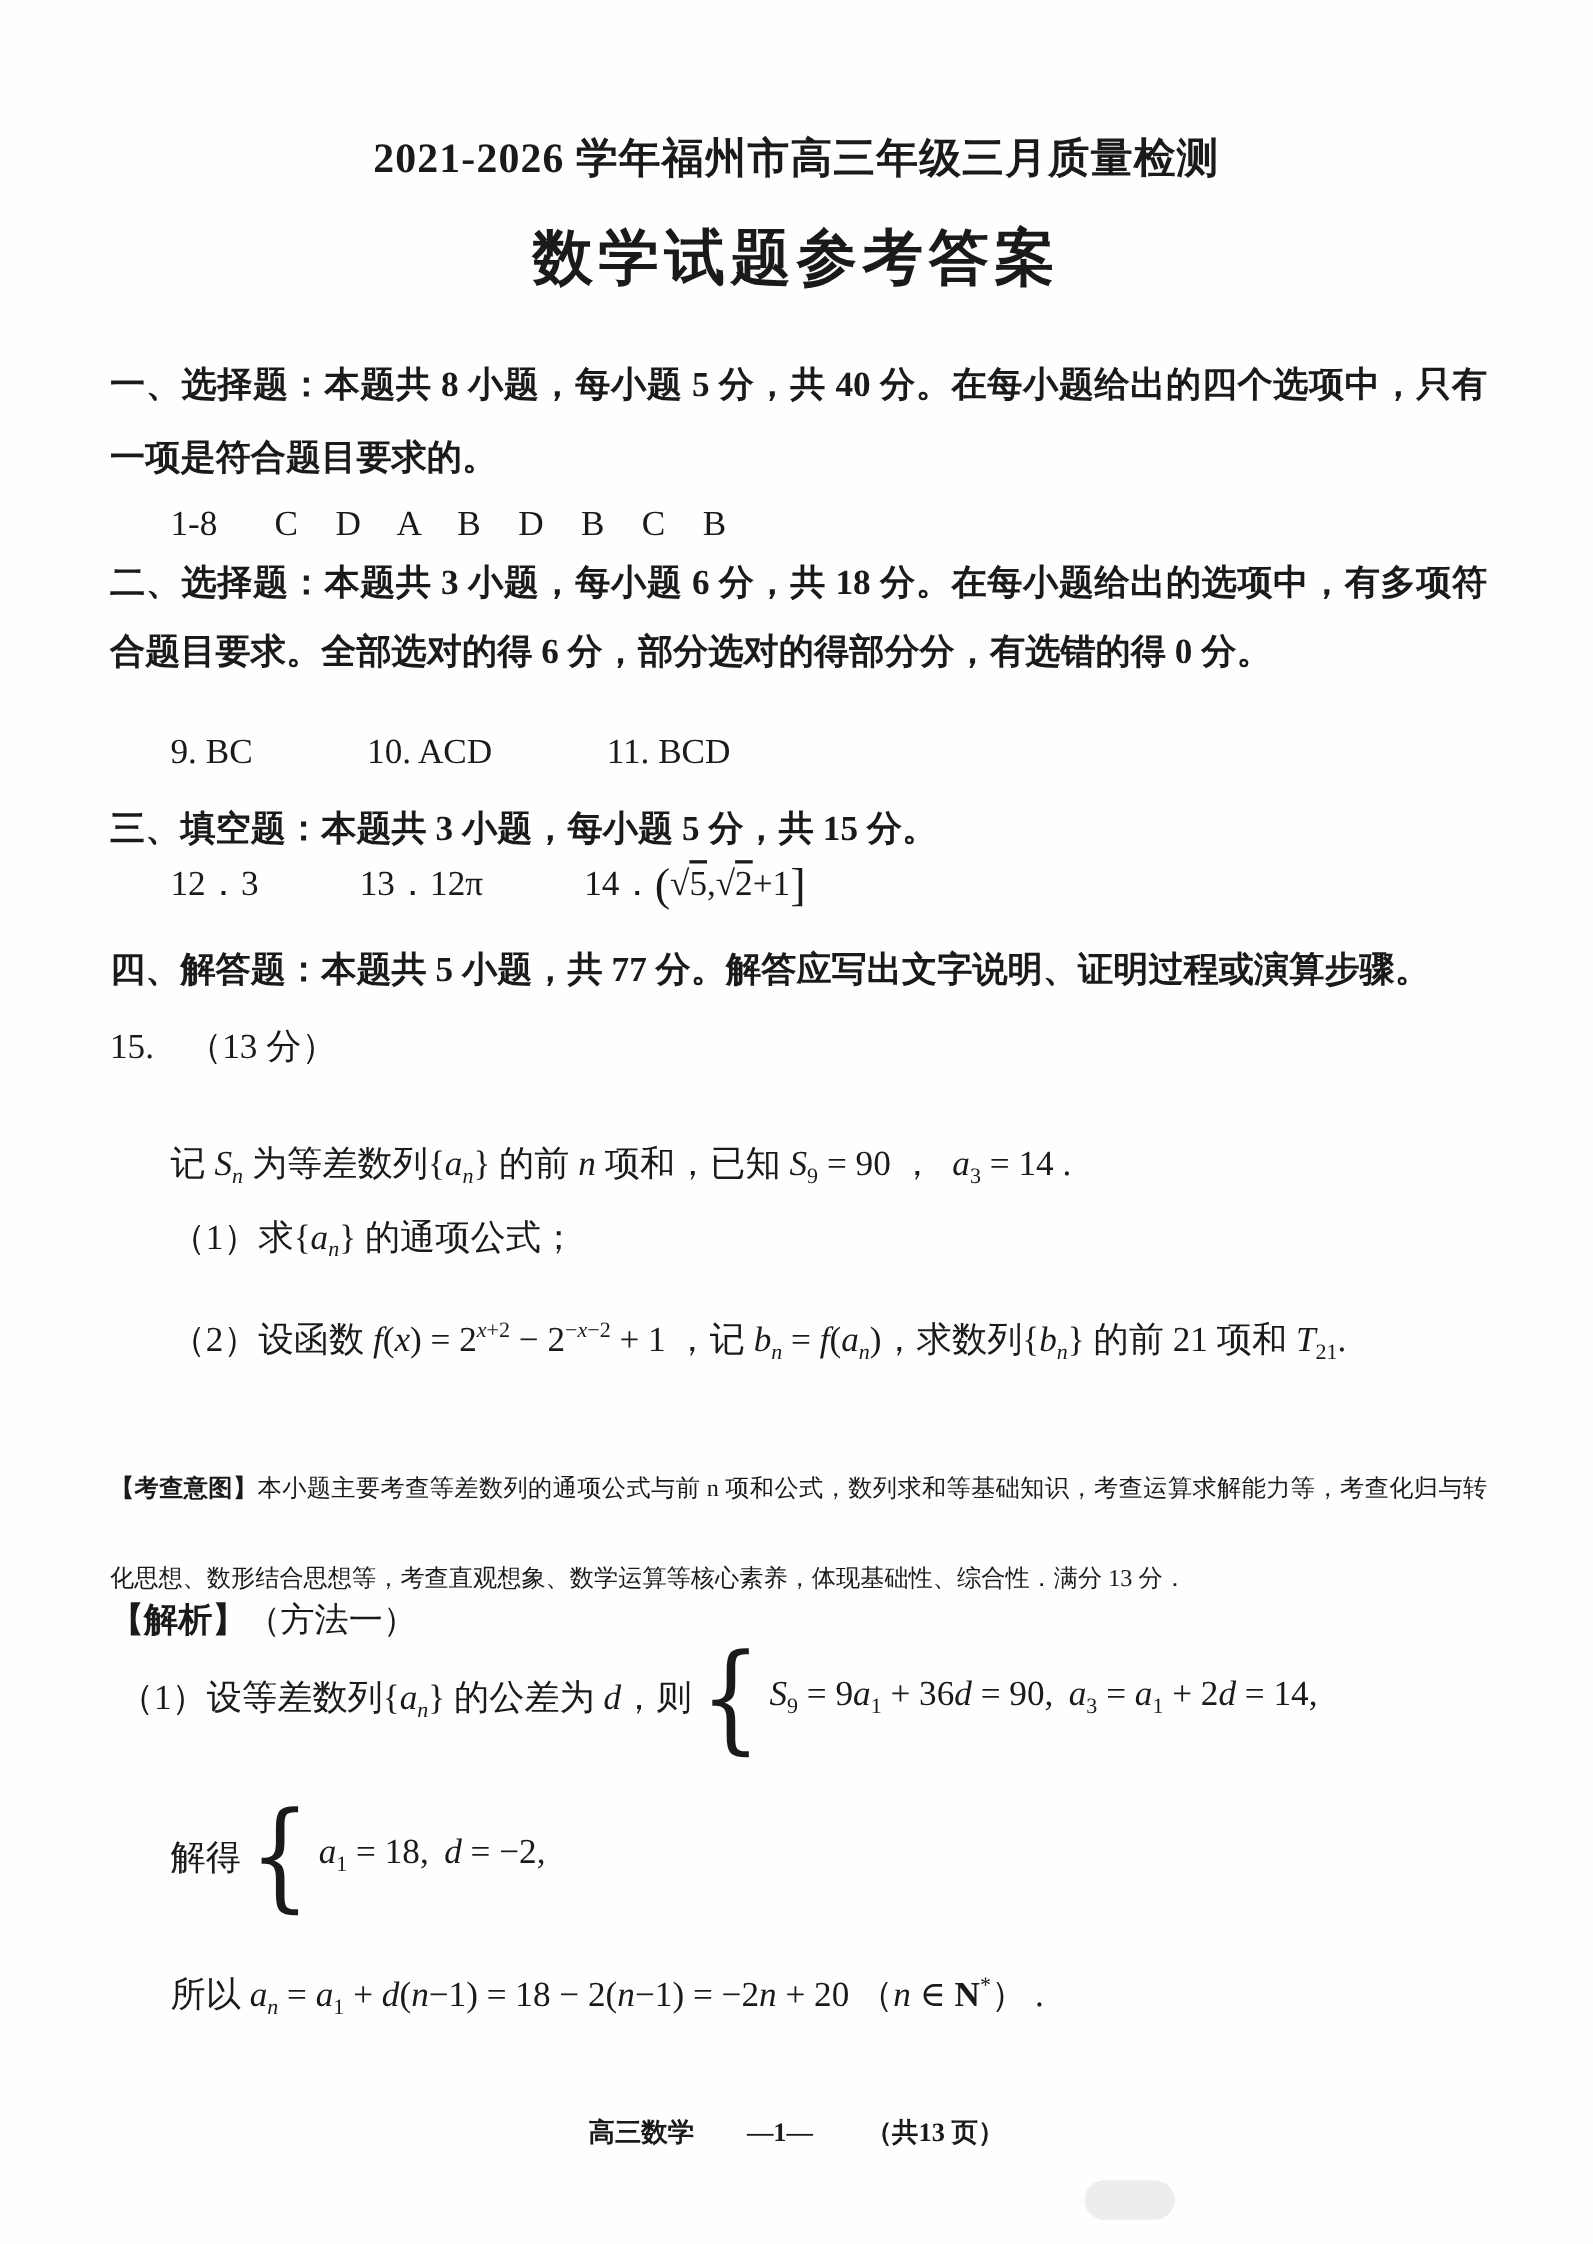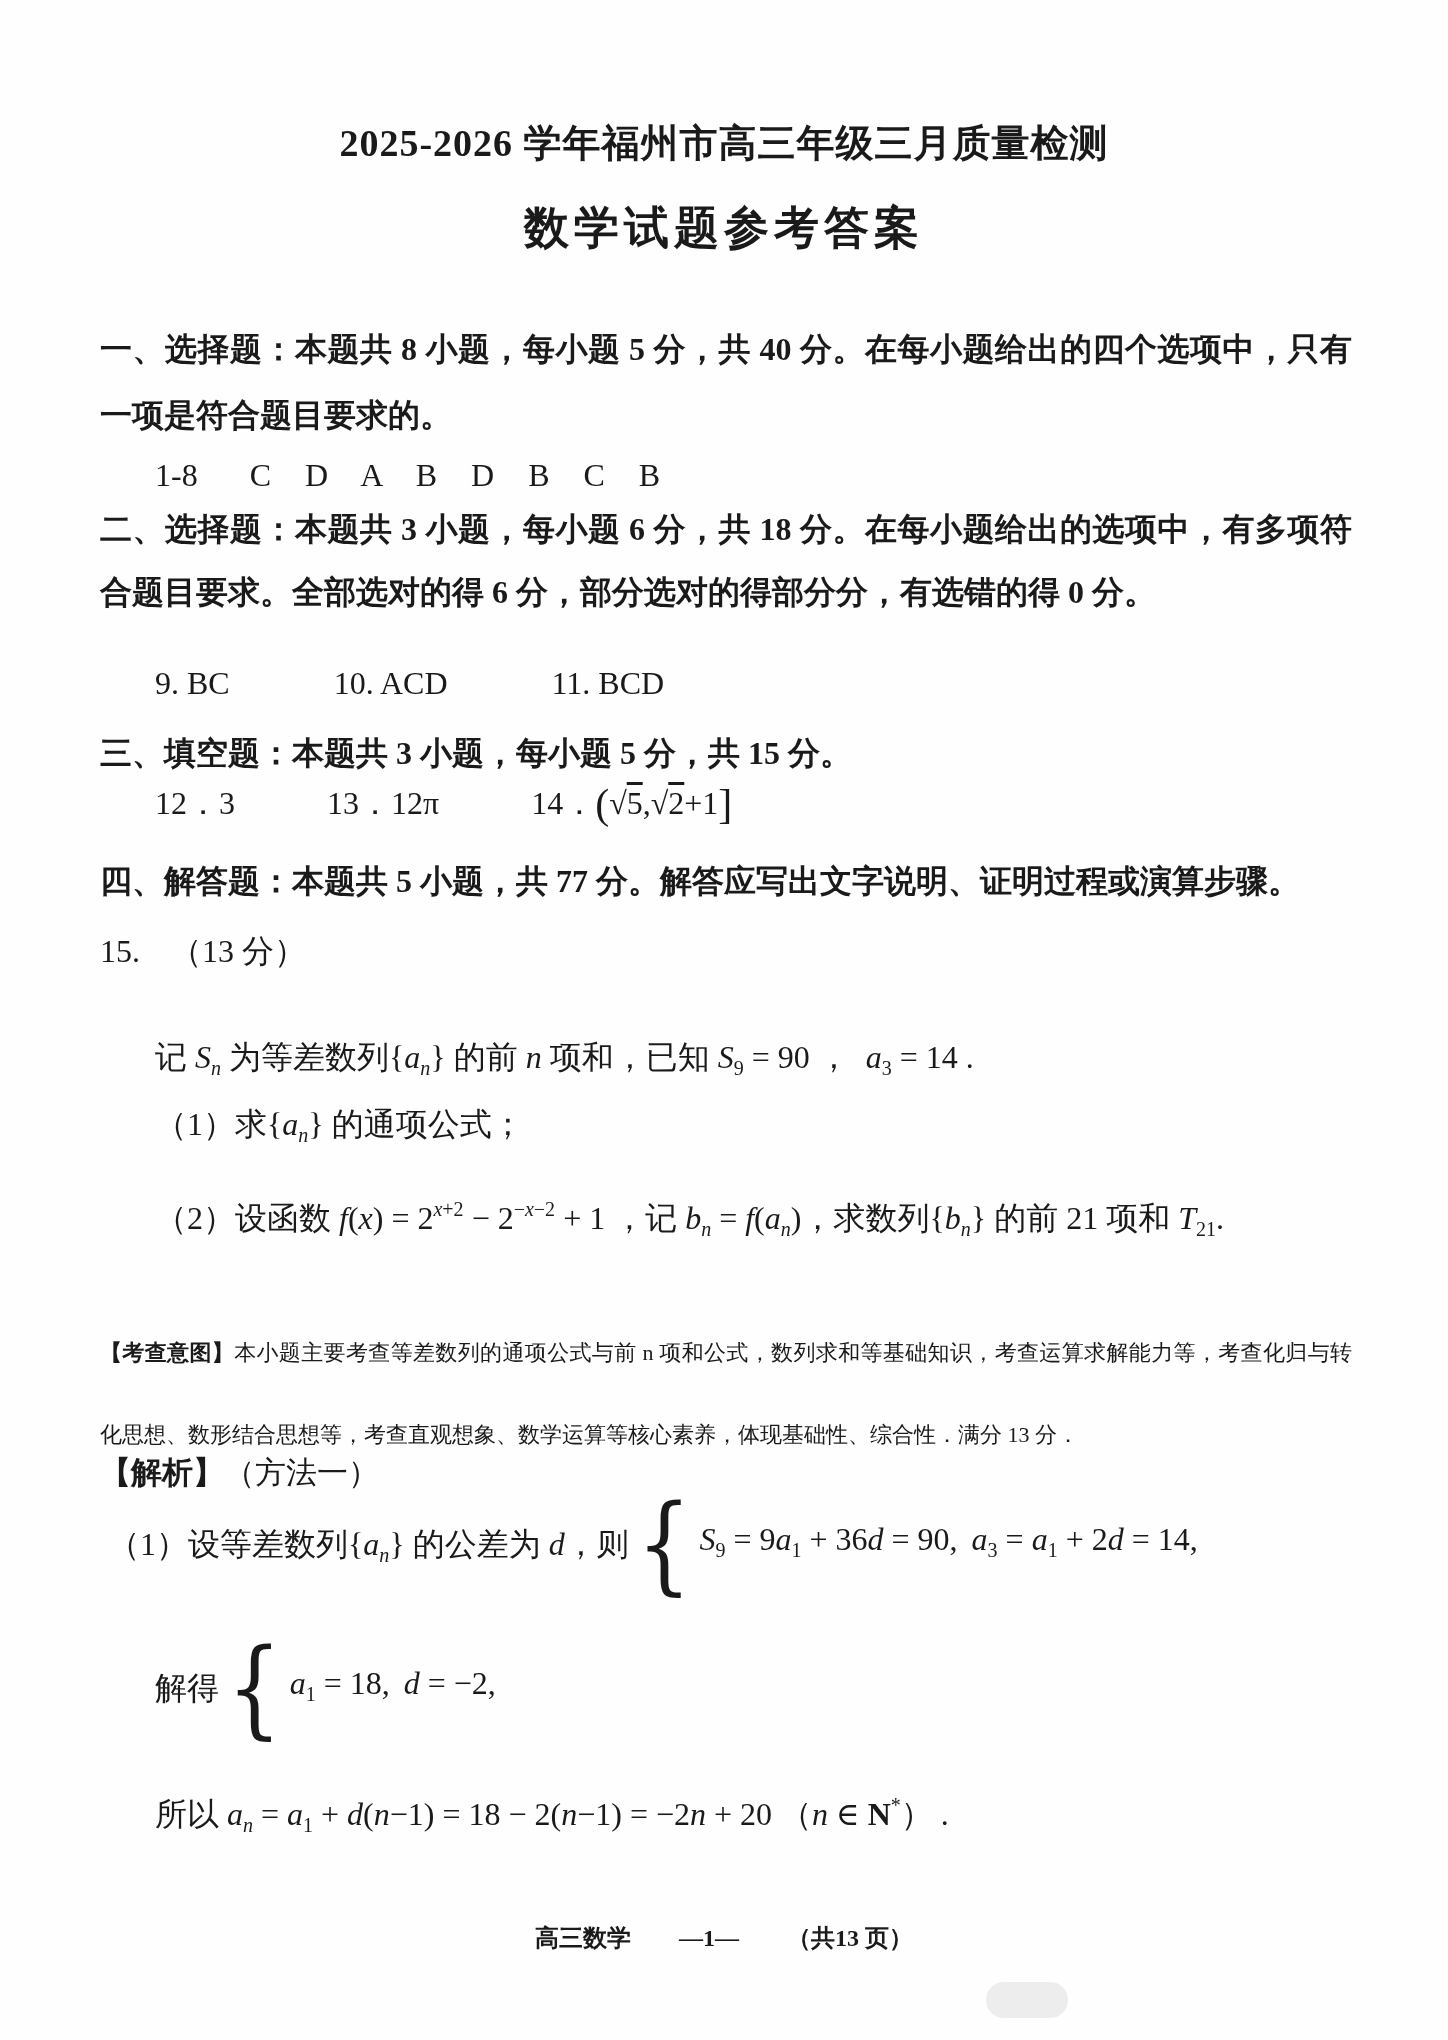--- a/index.html
+++ b/index.html
@@ -8,21 +8,21 @@
     width:1448px;height:2040px;
     margin:0 auto;
     background:#fefefe;
     font-family:"Liberation Serif","DejaVu Serif",serif;
     color:#1a1a1a;
     overflow:hidden;
   }
   .abs{position:absolute;}
   .center{left:0;width:100%;text-align:center;}
   .title1{top:118px;font-size:38px;font-weight:700;letter-spacing:1px;}
-  .title2{top:198px;font-size:45px;font-weight:700;letter-spacing:5px;}
+  .title2{top:198px;font-size:55px;font-weight:700;letter-spacing:5px;}
   .para{
     left:100px;width:1252px;
     font-size:32px;line-height:66px;
     text-align:justify;text-justify:inter-ideograph;
   }
   .bold{font-weight:700;}
   .blabel{font-weight:700;}
   .sec1{top:316px;}
   .sec2{top:498px;line-height:63px;}
   .sec3{top:720px;}
@@ -69,21 +69,21 @@
   .watermark{
     top:1982px;left:986px;width:82px;height:36px;
     background:#ededed;border-radius:18px;
   }
 </style>
 </head>
 <body>
 
 <div id="page">
 
-  <div class="abs center title1">2025-2026 学年福州市高三年级三月质量检测</div>
+  <div class="abs center title1">2021-2026 学年福州市高三年级三月质量检测</div>
   <div class="abs center title2">数学试题参考答案</div>
 
   <div class="abs para bold sec1">一、选择题：本题共 8 小题，每小题 5 分，共 40 分。在每小题给出的四个选项中，只有一项是符合题目要求的。</div>
 
   <div class="abs ansline ans18">
     <span>1-8</span><span class="letters">C D A B D B C B</span>
   </div>
 
   <div class="abs para bold sec2">二、选择题：本题共 3 小题，每小题 6 分，共 18 分。在每小题给出的选项中，有多项符合题目要求。全部选对的得 6 分，部分选对的得部分分，有选错的得 0 分。</div>
 

